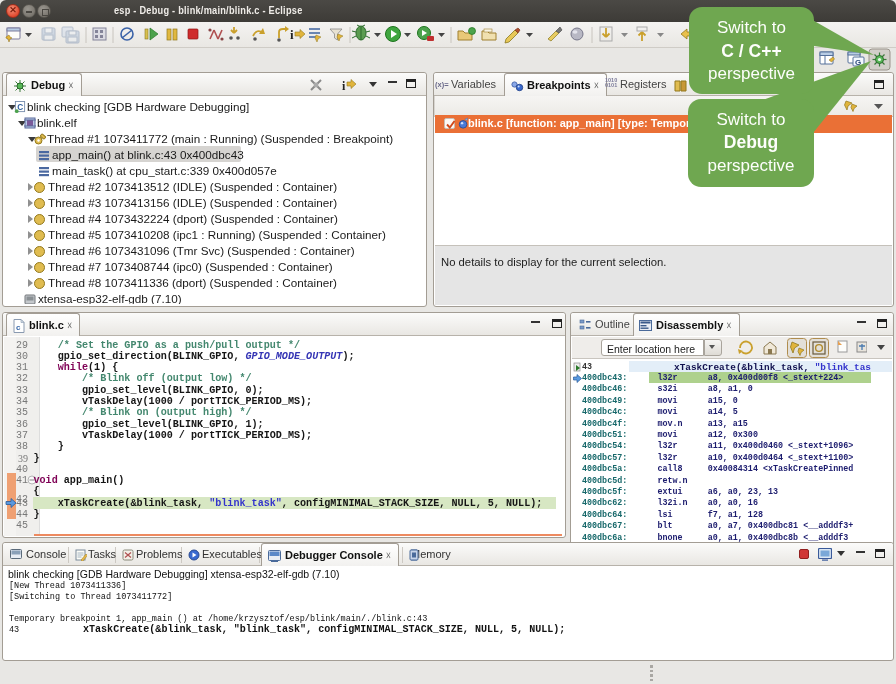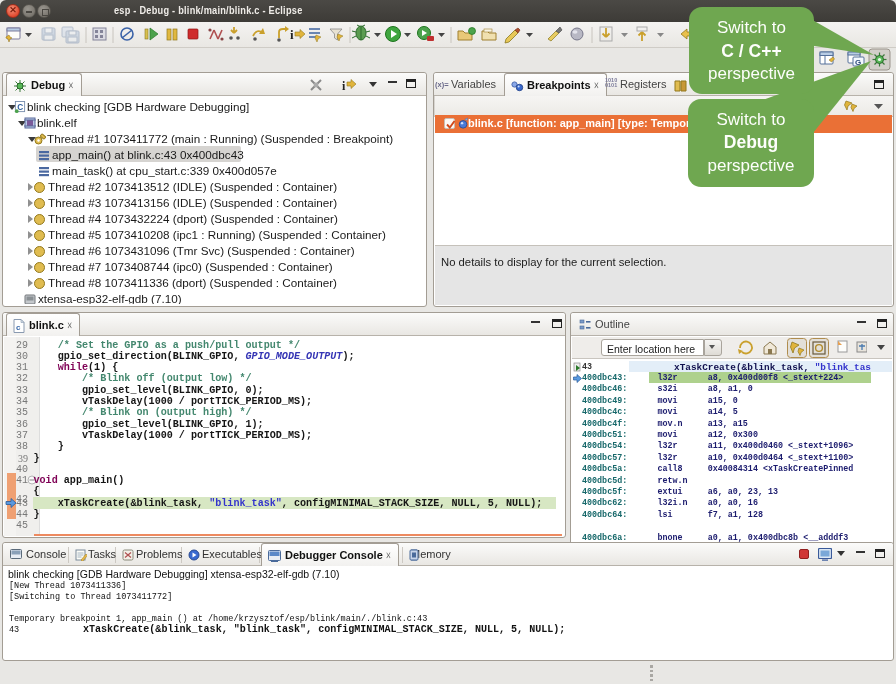--- a/index.html
+++ b/index.html
@@ -446,20 +446,28 @@
   <div class="panel" id="p-dis" style="left:570px; top:312px; width:324px; height:276px;">
     <div class="tabrow">
       <div class="tab" style="left:4px; padding-left:20px; color:#444;">Outline
         <svg style="position:absolute; left:4px; top:6px;" width="12" height="12" viewBox="0 0 12 12">
             <rect x="1" y="1" width="4" height="3" fill="#7a9ac8" stroke="#4a6a9a" stroke-width="0.6"></rect>
             <rect x="1" y="7" width="4" height="3" fill="#7a9ac8" stroke="#4a6a9a" stroke-width="0.6"></rect>
             <rect x="7" y="2" width="4.5" height="1.6" fill="#4a6a9a"></rect>
             <rect x="7" y="8" width="4.5" height="1.6" fill="#4a6a9a"></rect>
           </svg>
       </div>
+      <div class="tab sel" style="left:62px; padding-left:22px;">Disassembly <span class="tx">☓</span>
+        <svg style="position:absolute; left:5px; top:6px;" width="13" height="12" viewBox="0 0 13 12">
+            <rect x="0.5" y="0.5" width="12" height="10" fill="#e8edf4" stroke="#4a6a9a"></rect>
+            <rect x="1.5" y="1.5" width="10" height="2" fill="#3a5a8a"></rect>
+            <rect x="1.5" y="5" width="6" height="1.4" fill="#3a5a8a"></rect>
+            <rect x="1.5" y="7.5" width="8" height="1.4" fill="#3a5a8a"></rect>
+          </svg>
+      </div>
       <div class="mini" style="position:absolute; left:286px; top:5px;"></div>
       <div class="maxi" style="position:absolute; left:306px; top:6px;"></div>
     </div>
     <div id="distool" style="position:absolute; left:1px; right:1px; top:24px; height:22px; background:#efedea; border-bottom:1px solid #c9c5bf;">
       <div style="position:absolute; left:29px; top:2px; width:103px; height:17px; background:#fff; border:1px solid #a9a49c; border-radius:3px 0 0 3px; font-size:10.5px; color:#222; padding:2.5px 0 0 5px; overflow:hidden; white-space:nowrap;">Enter location here</div>
       <div style="position:absolute; left:132px; top:2px; width:18px; height:17px; background:linear-gradient(#f6f5f3,#dedbd5); border:1px solid #a9a49c; border-radius:0 3px 3px 0;"></div>
       <div class="ddarr" style="left:137px; top:8px; border-left-width:3.5px; border-right-width:3.5px; border-top-width:4px; border-top-color:#555;"></div>
       <svg style="position:absolute; left:165px; top:1px;" width="130" height="20" viewBox="0 0 130 20">
         <path d="M3 10 a6 6 0 1 1 2 4" fill="none" stroke="#caa02c" stroke-width="1.8"></path>
           <path d="M2 16 l4 -3 -5 -2z" fill="#caa02c"></path>
@@ -495,20 +503,21 @@
       <div class="disline" style="top:47.1px;"><span class="addr">400dbc4c:</span>      movi      a14, 5</div>
       <div class="disline" style="top:58.5px;"><span class="addr">400dbc4f:</span>      mov.n     a13, a15</div>
       <div class="disline" style="top:69.9px;"><span class="addr">400dbc51:</span>      movi      a12, 0x300</div>
       <div class="disline" style="top:81.3px;"><span class="addr">400dbc54:</span>      l32r      a11, 0x400d0460 &lt;_stext+1096&gt;</div>
       <div class="disline" style="top:92.7px;"><span class="addr">400dbc57:</span>      l32r      a10, 0x400d0464 &lt;_stext+1100&gt;</div>
       <div class="disline" style="top:104.1px;"><span class="addr">400dbc5a:</span>      call8     0x40084314 &lt;xTaskCreatePinned</div>
       <div class="disline" style="top:115.5px;"><span class="addr">400dbc5d:</span>      retw.n</div>
       <div class="disline" style="top:126.9px;"><span class="addr">400dbc5f:</span>      extui     a6, a0, 23, 13</div>
       <div class="disline" style="top:138.3px;"><span class="addr">400dbc62:</span>      l32i.n    a0, a0, 16</div>
       <div class="disline" style="top:149.7px;"><span class="addr">400dbc64:</span>      lsi       f7, a1, 128</div>
+      <div class="disline" style="top:161.1px;"><span class="addr">400dbc67:</span>      blt       a0, a7, 0x400dbc81 &lt;__adddf3+</div>
       <div class="disline" style="top:172.5px;"><span class="addr">400dbc6a:</span>      bnone     a0, a1, 0x400dbc8b &lt;__adddf3</div>
     </div>
   </div>
 
   <div class="panel" id="p-con" style="left:2px; top:542px; width:892px; height:119px;">
     <div class="tabrow">
       <div style="position:absolute; left:65px; top:4px; width:1px; height:16px; background:#cdc9c3;"></div>
         <div style="position:absolute; left:112px; top:4px; width:1px; height:16px; background:#cdc9c3;"></div>
         <div style="position:absolute; left:178px; top:4px; width:1px; height:16px; background:#cdc9c3;"></div>
         <div style="position:absolute; left:256px; top:4px; width:1px; height:16px; background:#cdc9c3;"></div>

